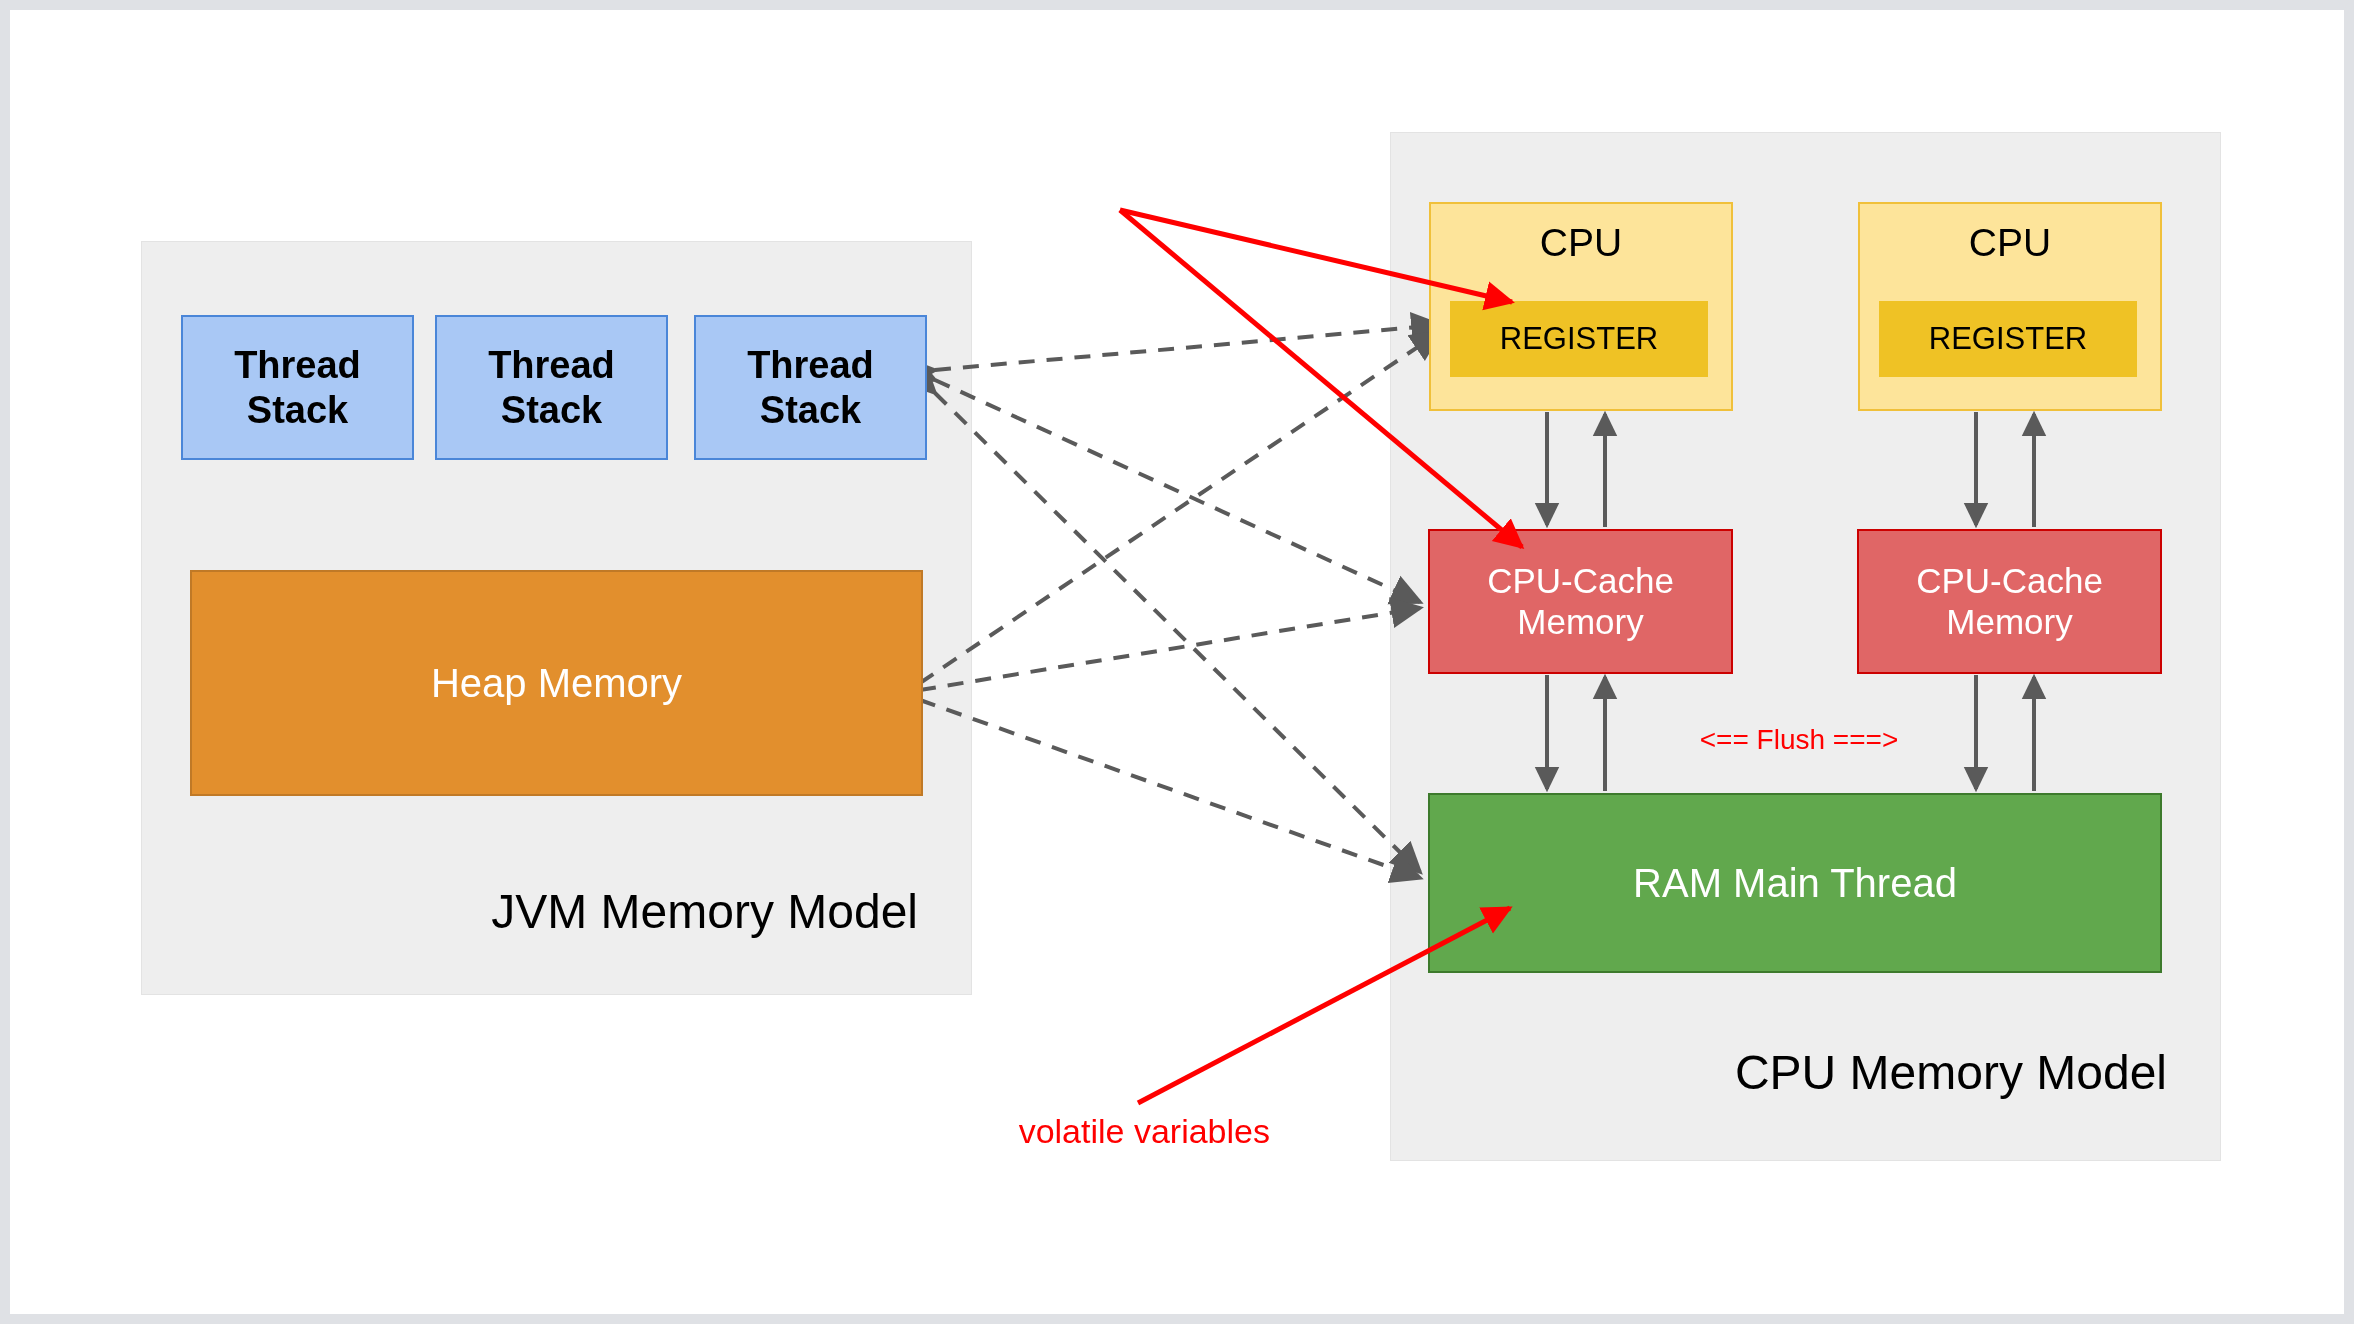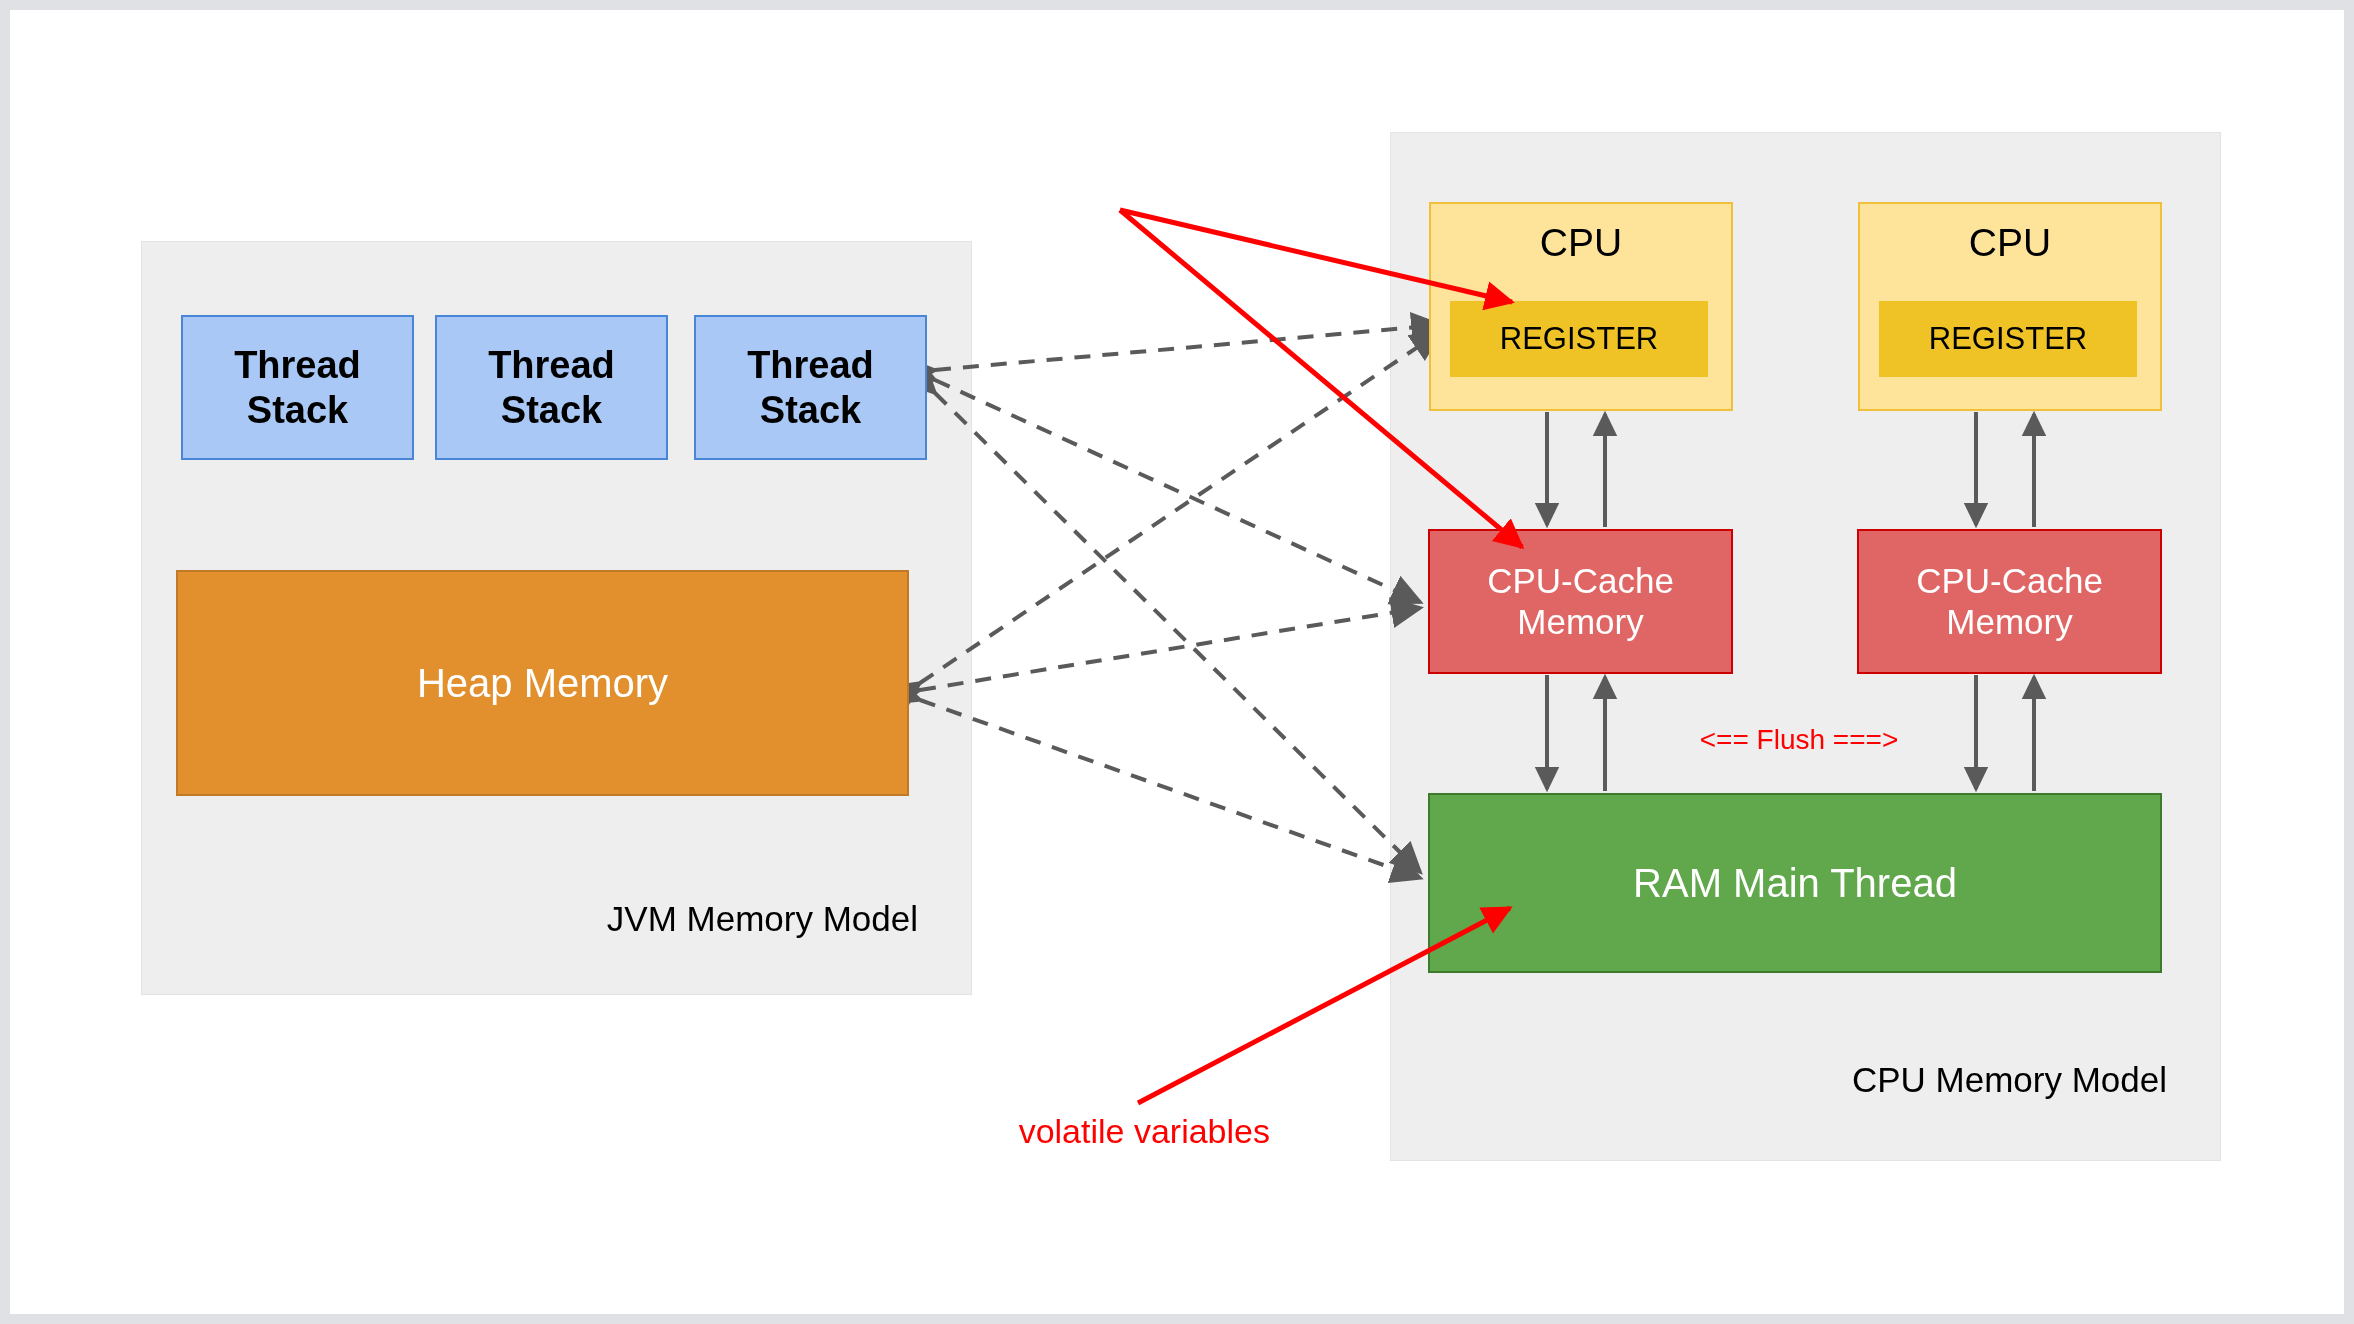--- a/index.html
+++ b/index.html
@@ -23,21 +23,21 @@
     position: absolute;
     background: #eeeeee;
     border: 1px solid #e3e3e3;
     box-sizing: border-box;
   }
   #jvm-panel  { left: 131px; top: 231px; width: 831px; height: 754px; }
   #cpu-panel  { left: 1380px; top: 122px; width: 831px; height: 1029px; }
 
   .panel-title {
     position: absolute;
-    font-size: 35px;
+    font-size: 48px;
     color: #000000;
     white-space: nowrap;
   }
   #jvm-panel-title { left: 0; right: 53px; bottom: 55px; text-align: right; }
   #cpu-panel-title { left: 0; right: 53px; bottom: 60px; text-align: right; }
 
   
   .node {
     position: absolute;
     box-sizing: border-box;
@@ -56,21 +56,21 @@
     width: 233px;
     height: 145px;
     top: 305px;
     font-weight: bold;
   }
   #thread-stack-1 { left: 171px; }
   #thread-stack-2 { left: 425px; }
   #thread-stack-3 { left: 684px; }
 
   #heap-memory {
-    left: 166px; top: 560px; width: 733px; height: 226px;
+    left: 180px; top: 560px; width: 733px; height: 226px;
     background: #e28f2d;
     border: 2px solid #c07926;
     color: #ffffff;
     font-size: 40px;
   }
 
   .cpu-box {
     top: 192px; width: 304px; height: 209px;
     background: #fde49a;
     border: 2px solid #f0c03a;

